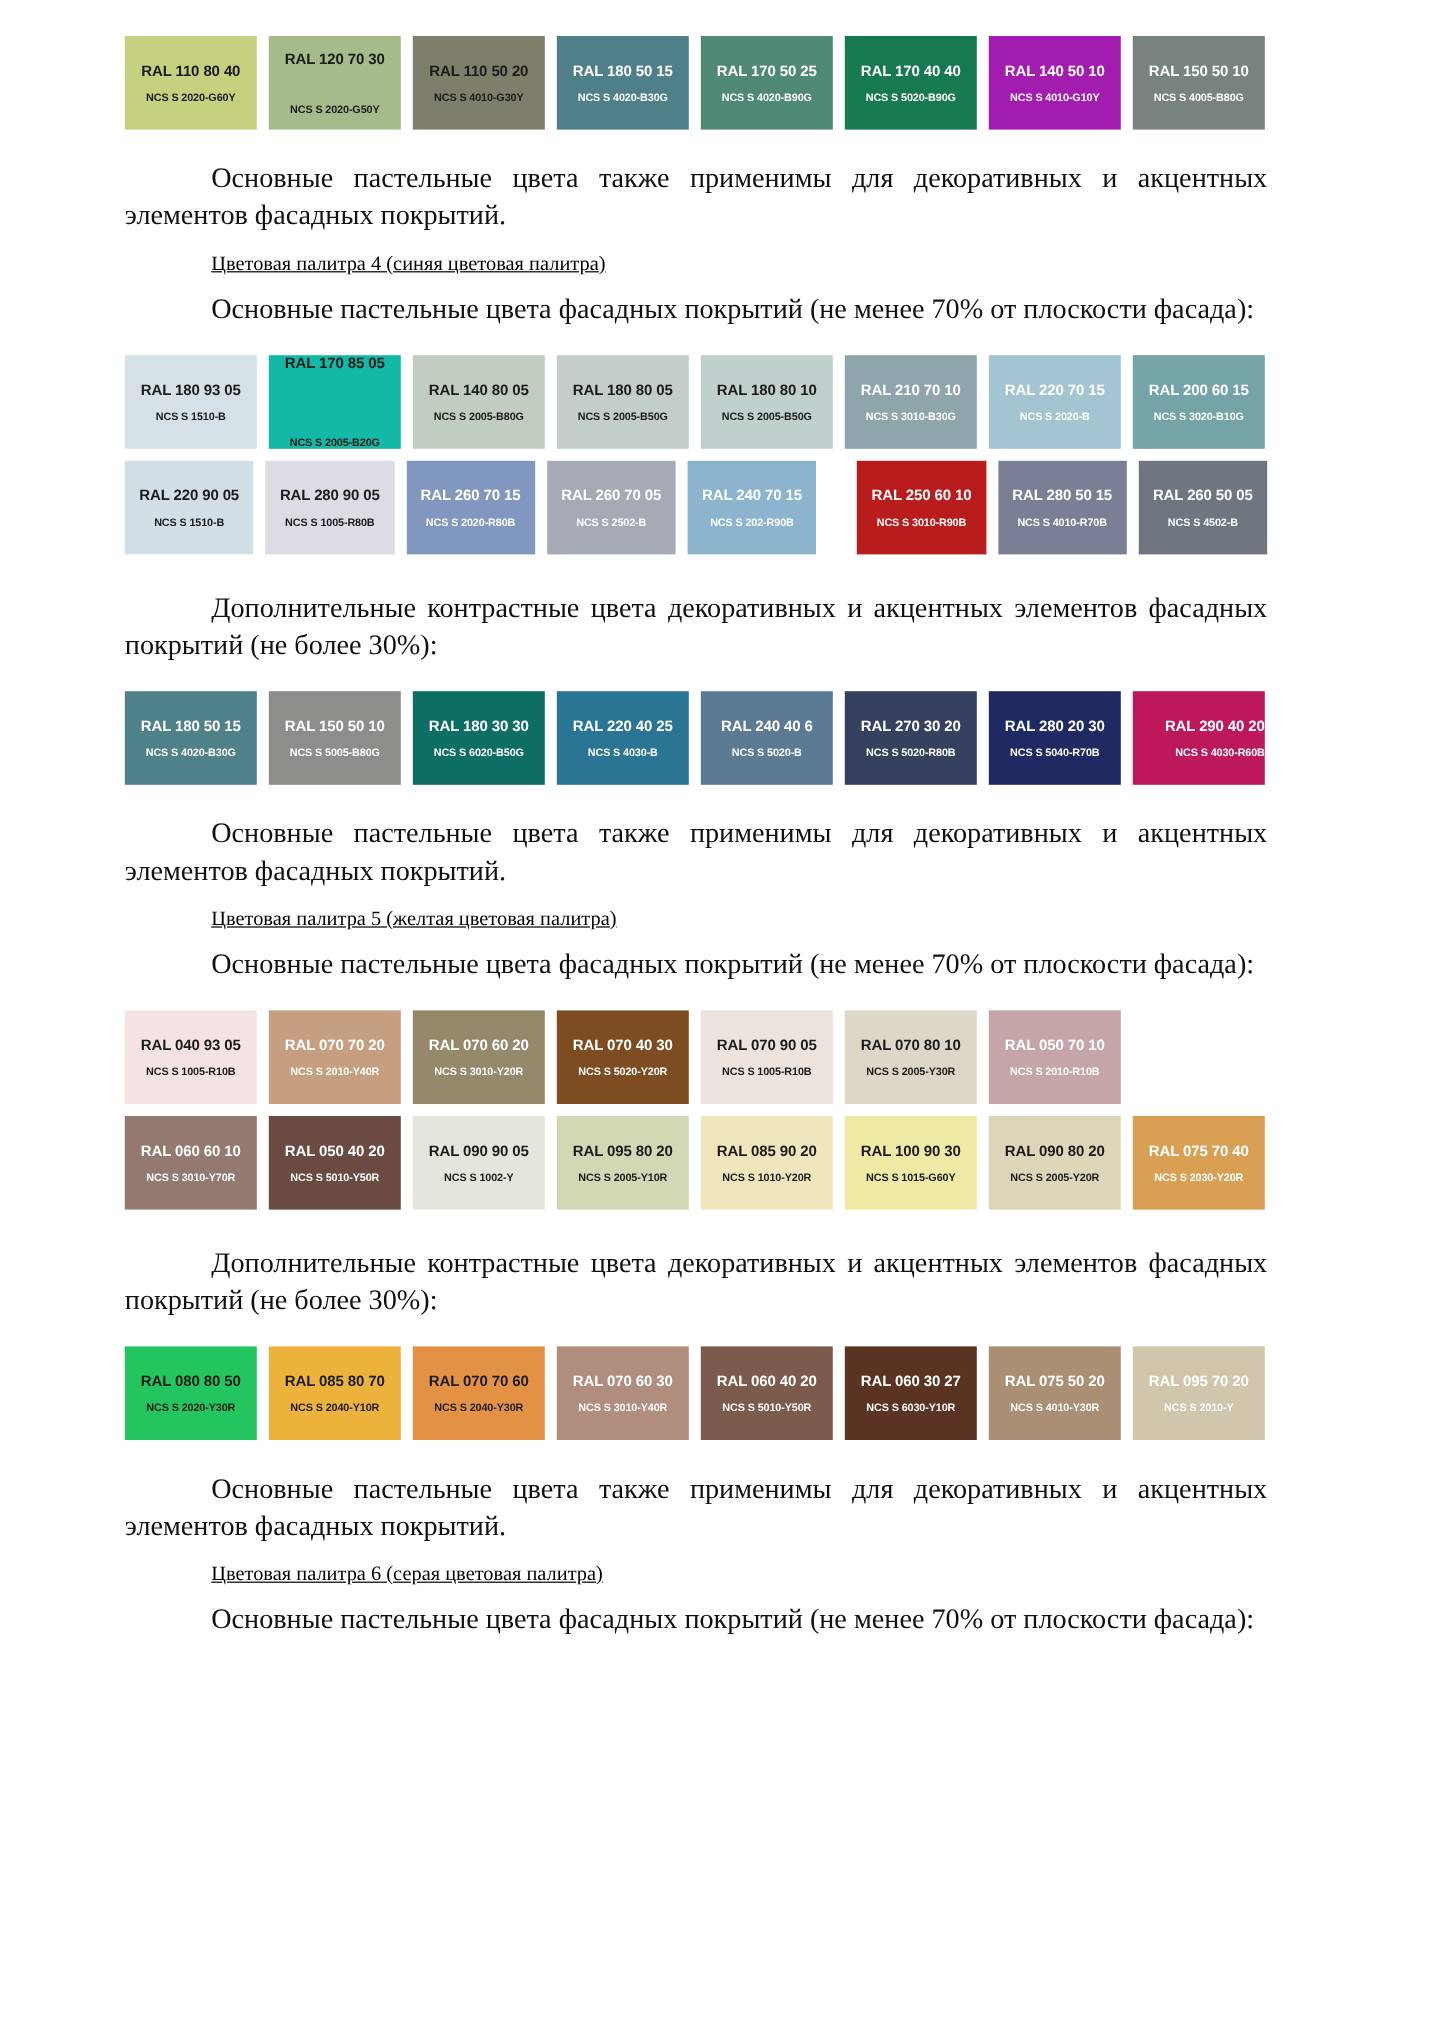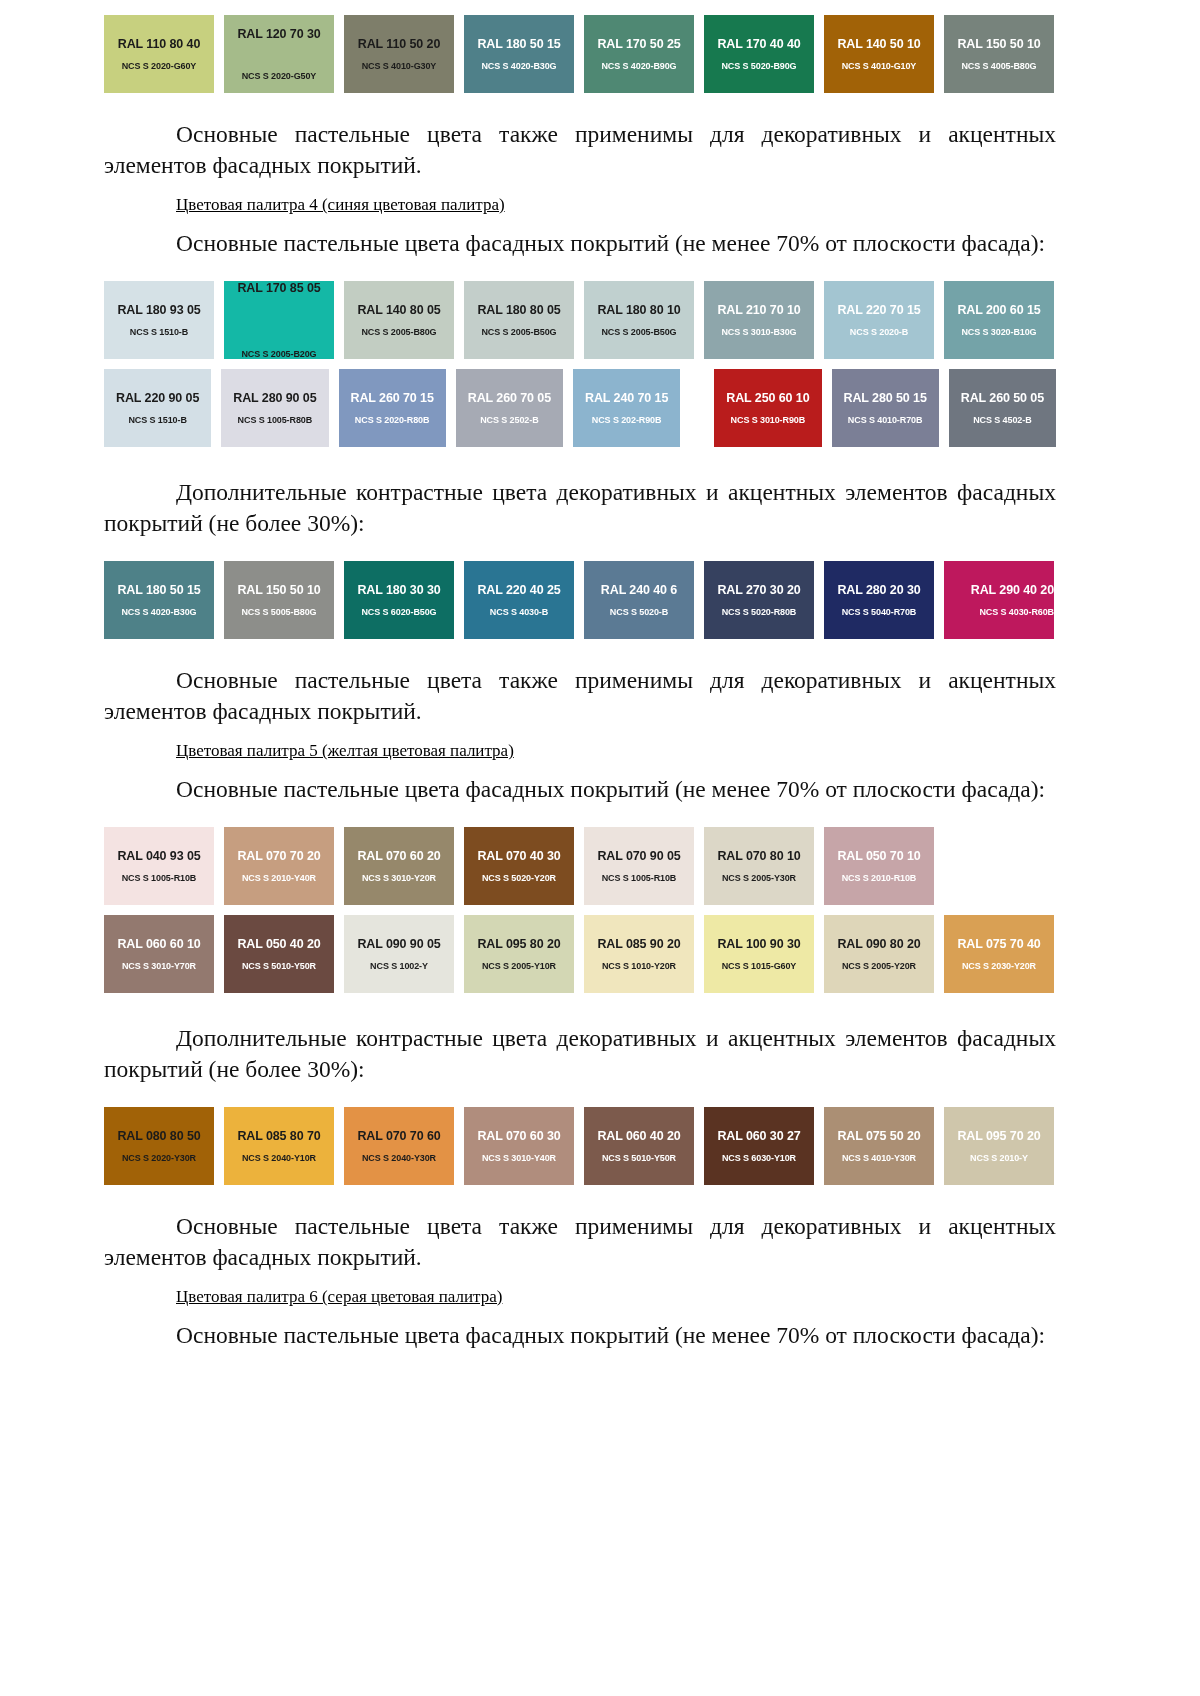--- a/index.html
+++ b/index.html
@@ -14,21 +14,21 @@
     position: relative;
     width: 1200px;
     height: 1696px;
     margin: 0 auto;
     background: #ffffff;
     overflow: hidden;
   }
   .content {
     position: absolute;
     left: 104px;
-    top: 1px;
+    top: 16px;
     width: 952px;
   }
   
   p.body-text {
     margin: 0;
     font-size: 23.5px;
     line-height: 31px;
     text-align: justify;
     text-indent: 72px;
     color: #111111;
@@ -113,21 +113,21 @@
           <div class="ncs">NCS S 4020-B30G</div>
         </div>
         <div class="swatch dark" style="background: rgb(79, 136, 115);">
           <div class="ral">RAL 170 50 25</div>
           <div class="ncs">NCS S 4020-B90G</div>
         </div>
         <div class="swatch dark" style="background: rgb(23, 121, 79);">
           <div class="ral">RAL 170 40 40</div>
           <div class="ncs">NCS S 5020-B90G</div>
         </div>
-        <div class="swatch dark" style="background: #a16207;">
+        <div class="swatch dark" style="background: #a21caf;">
           <div class="ral">RAL 140 50 10</div>
           <div class="ncs">NCS S 4010-G10Y</div>
         </div>
         <div class="swatch dark" style="background: rgb(119, 131, 124);">
           <div class="ral">RAL 150 50 10</div>
           <div class="ncs">NCS S 4005-B80G</div>
         </div>
       </div>
 
     <div class="sp-26"></div>
@@ -335,21 +335,21 @@
         </div>
       </div>
 
     <div class="sp-30"></div>
 
     <p class="body-text">Дополнительные контрастные цвета декоративных и акцентных элементов фасадных покрытий (не более 30%):</p>
 
     <div class="sp-22"></div>
 
     <div class="palette-row">
-        <div class="swatch light" style="background: #a16207;">
+        <div class="swatch light" style="background: #22c55e;">
           <div class="ral">RAL 080 80 50</div>
           <div class="ncs">NCS S 2020-Y30R</div>
         </div>
         <div class="swatch light" style="background: rgb(236, 178, 60);">
           <div class="ral">RAL 085 80 70</div>
           <div class="ncs">NCS S 2040-Y10R</div>
         </div>
         <div class="swatch light" style="background: rgb(227, 146, 69);">
           <div class="ral">RAL 070 70 60</div>
           <div class="ncs">NCS S 2040-Y30R</div>

